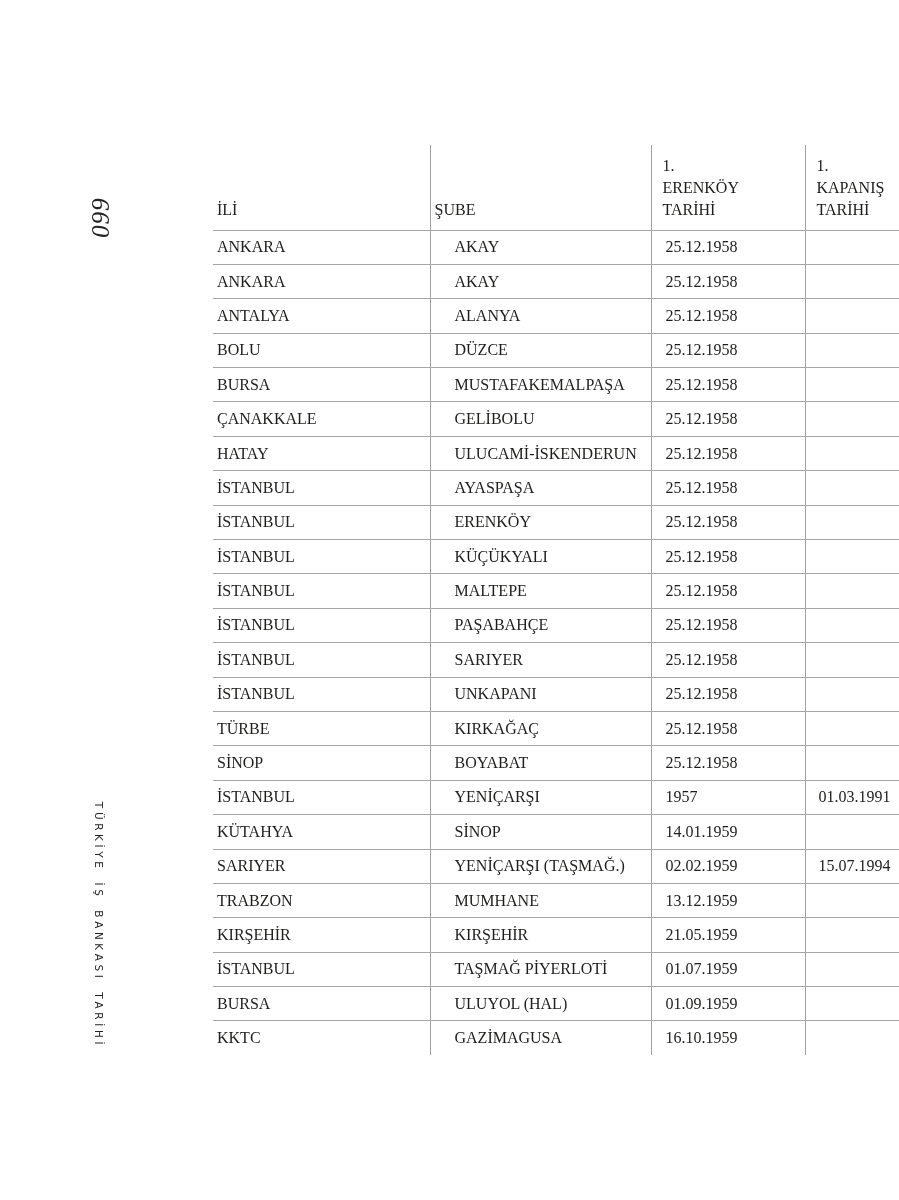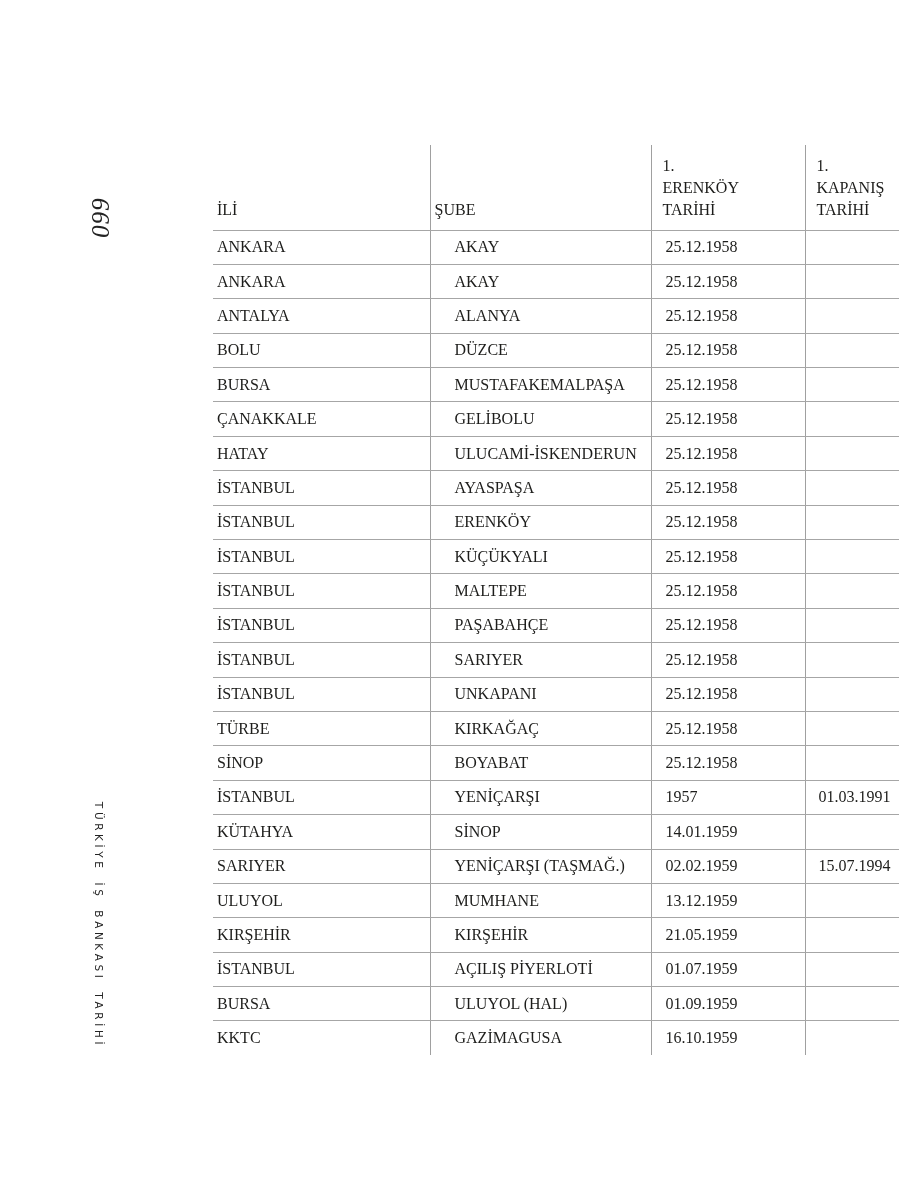--- a/index.html
+++ b/index.html
@@ -235,34 +235,34 @@
       <td>14.01.1959</td>
       <td></td>
     </tr>
           <tr>
       <td>SARIYER</td>
       <td>YENİÇARŞI (TAŞMAĞ.)</td>
       <td>02.02.1959</td>
       <td>15.07.1994</td>
     </tr>
           <tr>
-      <td>ULUYOL</td>
+      <td>TRABZON</td>
       <td>MUMHANE</td>
       <td>13.12.1959</td>
       <td></td>
     </tr>
           <tr>
       <td>KIRŞEHİR</td>
       <td>KIRŞEHİR</td>
       <td>21.05.1959</td>
       <td></td>
     </tr>
           <tr>
       <td>İSTANBUL</td>
-      <td>AÇILIŞ PİYERLOTİ</td>
+      <td>TAŞMAĞ PİYERLOTİ</td>
       <td>01.07.1959</td>
       <td></td>
     </tr>
           <tr>
       <td>BURSA</td>
       <td>ULUYOL (HAL)</td>
       <td>01.09.1959</td>
       <td></td>
     </tr>
           <tr>

